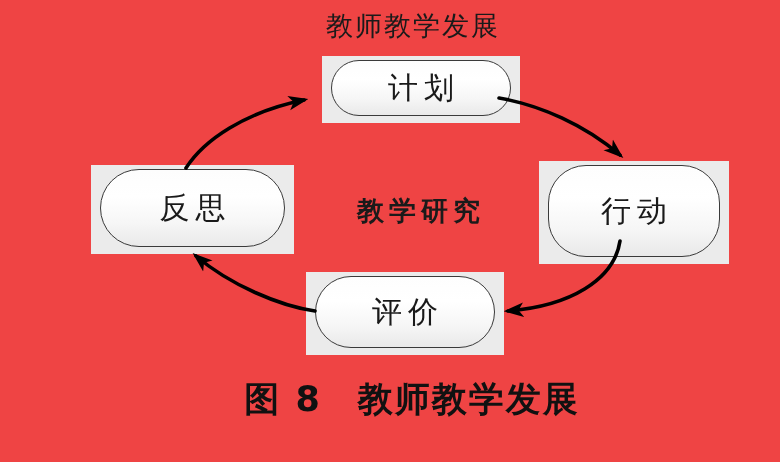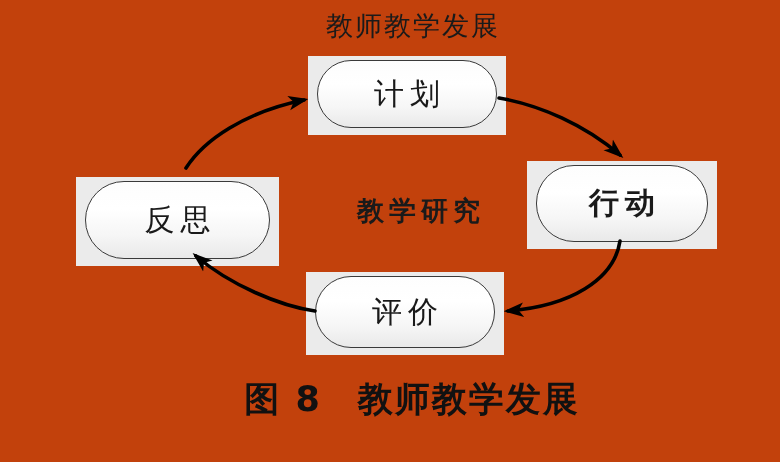--- a/index.html
+++ b/index.html
@@ -1,19 +1,19 @@
 <!DOCTYPE html>
 <html><head>
 <meta charset="utf-8">
 <style>
   html,body{margin:0;padding:0;background:#ffffff;}
   #stage{
     position:relative;
     width:780px;height:462px;
-    background:#c2410c;
+    background:#ef4444;
     font-family:"Liberation Serif","DejaVu Serif",serif;
     color:#1a1a1a;
     overflow:hidden;
   }
   
   .top-label{
     position:absolute; top:8px; left:413px; transform:translateX(-50%);
     font-size:27px; letter-spacing:2px; white-space:nowrap;
   }
   .center-label{
@@ -34,25 +34,25 @@
     background:#ebebeb;
   }
   .node .pill{
     position:absolute; inset:0;
     border:1.3px solid #3a3a3a;
     background:linear-gradient(180deg,#fdfdfd 0%,#ffffff 35%,#f6f6f6 70%,#e9e9e9 100%);
     display:flex; align-items:center; justify-content:center;
     font-size:30px; letter-spacing:6px; text-indent:6px;
     color:#1a1a1a;
   }
-  #node-plan    {left:317px; top:60px;  width:180px; height:68px;}
+  #node-plan    {left:331px; top:60px;  width:180px; height:56px;}
   #node-plan .pill{border-radius:37px;}
-  #node-action  {left:536px; top:165px; width:172px; height:77px;font-weight:bold;}
+  #node-action  {left:548px; top:165px; width:172px; height:92px;}
   #node-action .pill{border-radius:38px;}
-  #node-reflect {left:85px;  top:169px; width:185px; height:78px;margin-top:12px;}
+  #node-reflect {left:100px;  top:169px; width:185px; height:78px;}
   #node-reflect .pill{border-radius:39px;}
   #node-evaluate{left:315px; top:276px; width:180px; height:72px;}
   #node-evaluate .pill{border-radius:36px;}
   
   svg.arrows{position:absolute; left:0; top:0; pointer-events:none;}
   svg.arrows path.link{fill:none; stroke:#000; stroke-width:3.6; stroke-linecap:round;}
 </style>
 </head>
 <body>
 

